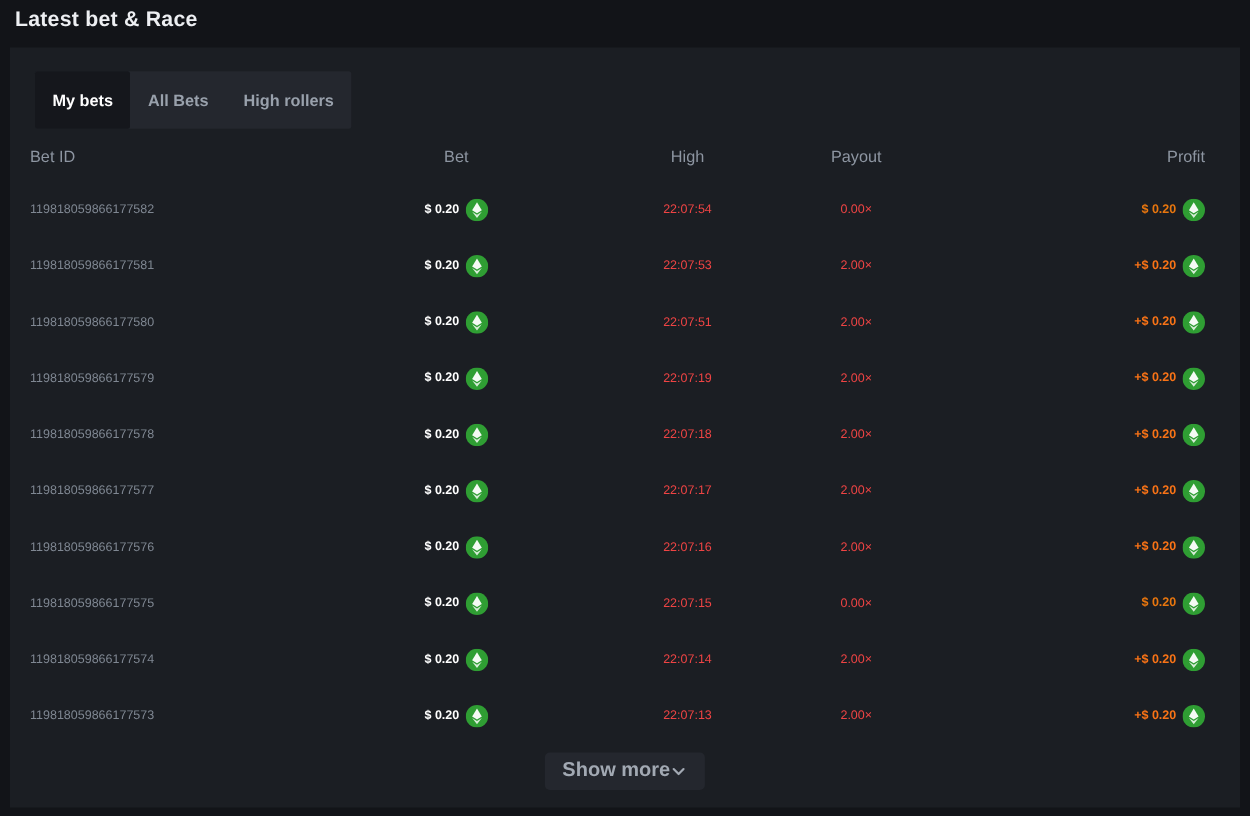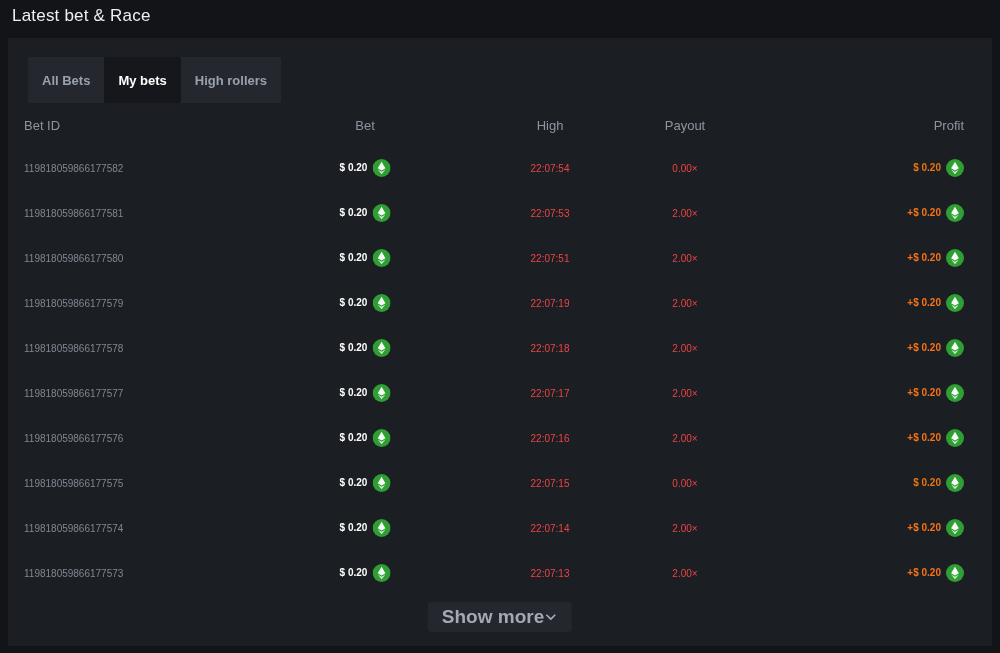--- a/index.html
+++ b/index.html
@@ -4,21 +4,21 @@
 <style>
   html,body{margin:0;padding:0}
   body{
     width:1000px;height:653px;position:relative;overflow:hidden;
     background:#121418;
     font-family:"Liberation Sans",sans-serif;
     -webkit-font-smoothing:antialiased;
   }
   .section-title{
     position:absolute;left:12px;top:6px;
-    font-size:17px;font-weight:400;color:#edeff2;letter-spacing:.2px;
+    font-size:17px;font-weight:700;color:#edeff2;letter-spacing:.2px;
   }
   .panel{
     position:absolute;left:8px;right:8px;top:38px;bottom:7px;
     background:#1b1e23;
   }
   
   .tabs{
     position:absolute;left:20px;top:19px;height:46px;
     display:flex;background:#24272e;border-radius:2px;
   }
@@ -50,21 +50,21 @@
   .amt{color:#ffffff;font-weight:700}
   .profit{font-weight:700}
   .profit.win{color:#f97316}
   .profit.loss{color:#e8760e}
   .coin{width:18px;height:18px;display:block}
   
   .show-more{
     position:absolute;left:50%;top:564px;transform:translateX(-50%);
     height:30px;padding:0 14px;border:none;border-radius:4px;cursor:pointer;
     background:#24272e;color:#a2a9b3;
-    font-family:"Liberation Sans",sans-serif;font-size:19px;font-weight:600;
+    font-family:"Liberation Sans",sans-serif;font-size:16px;font-weight:600;
     display:flex;align-items:center;white-space:nowrap;
   }
   .hidden-defs{position:absolute;width:0;height:0;overflow:hidden}
 </style>
 </head>
 <body>
 
 <svg class="hidden-defs" aria-hidden="true">
   <defs>
     <g id="coin-def">
@@ -73,25 +73,25 @@
       <path d="M5.7 11.6 L10 14.3 L14.3 11.6 L10 17 Z" fill="#ffffff" opacity="0.8"></path>
     </g>
   </defs>
 </svg>
 
 <div class="section-title">Latest bet &amp; Race</div>
 
 <div class="panel">
 
   <div class="tabs">
+    <button class="tab active">
+        <span>My bets</span>
+      </button>
     <button class="tab">
         <span>All Bets</span>
-      </button>
-    <button class="tab active">
-        <span>My bets</span>
       </button>
     <button class="tab">
         <span>High rollers</span>
       </button>
   </div>
 
   <div class="thead">
     <span class="cell c-betid">Bet ID</span>
     <span class="cell c-bet">Bet</span>
     <span class="cell c-time">High</span>

